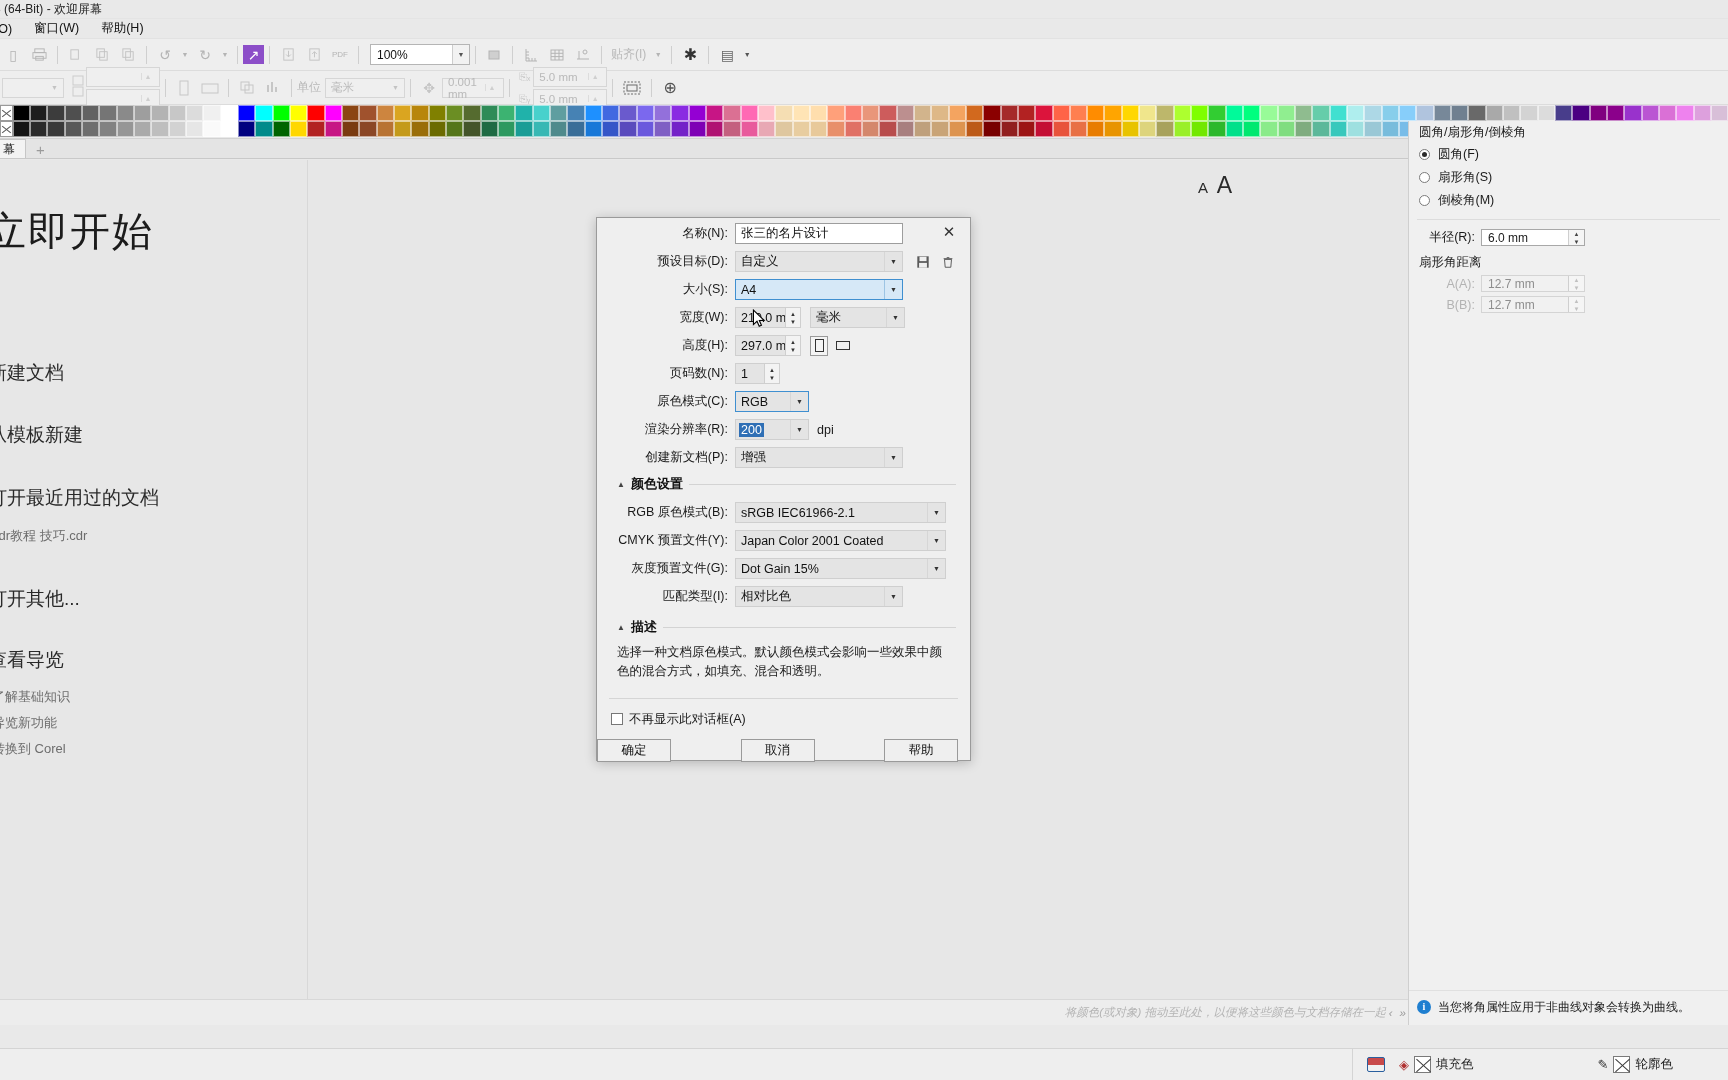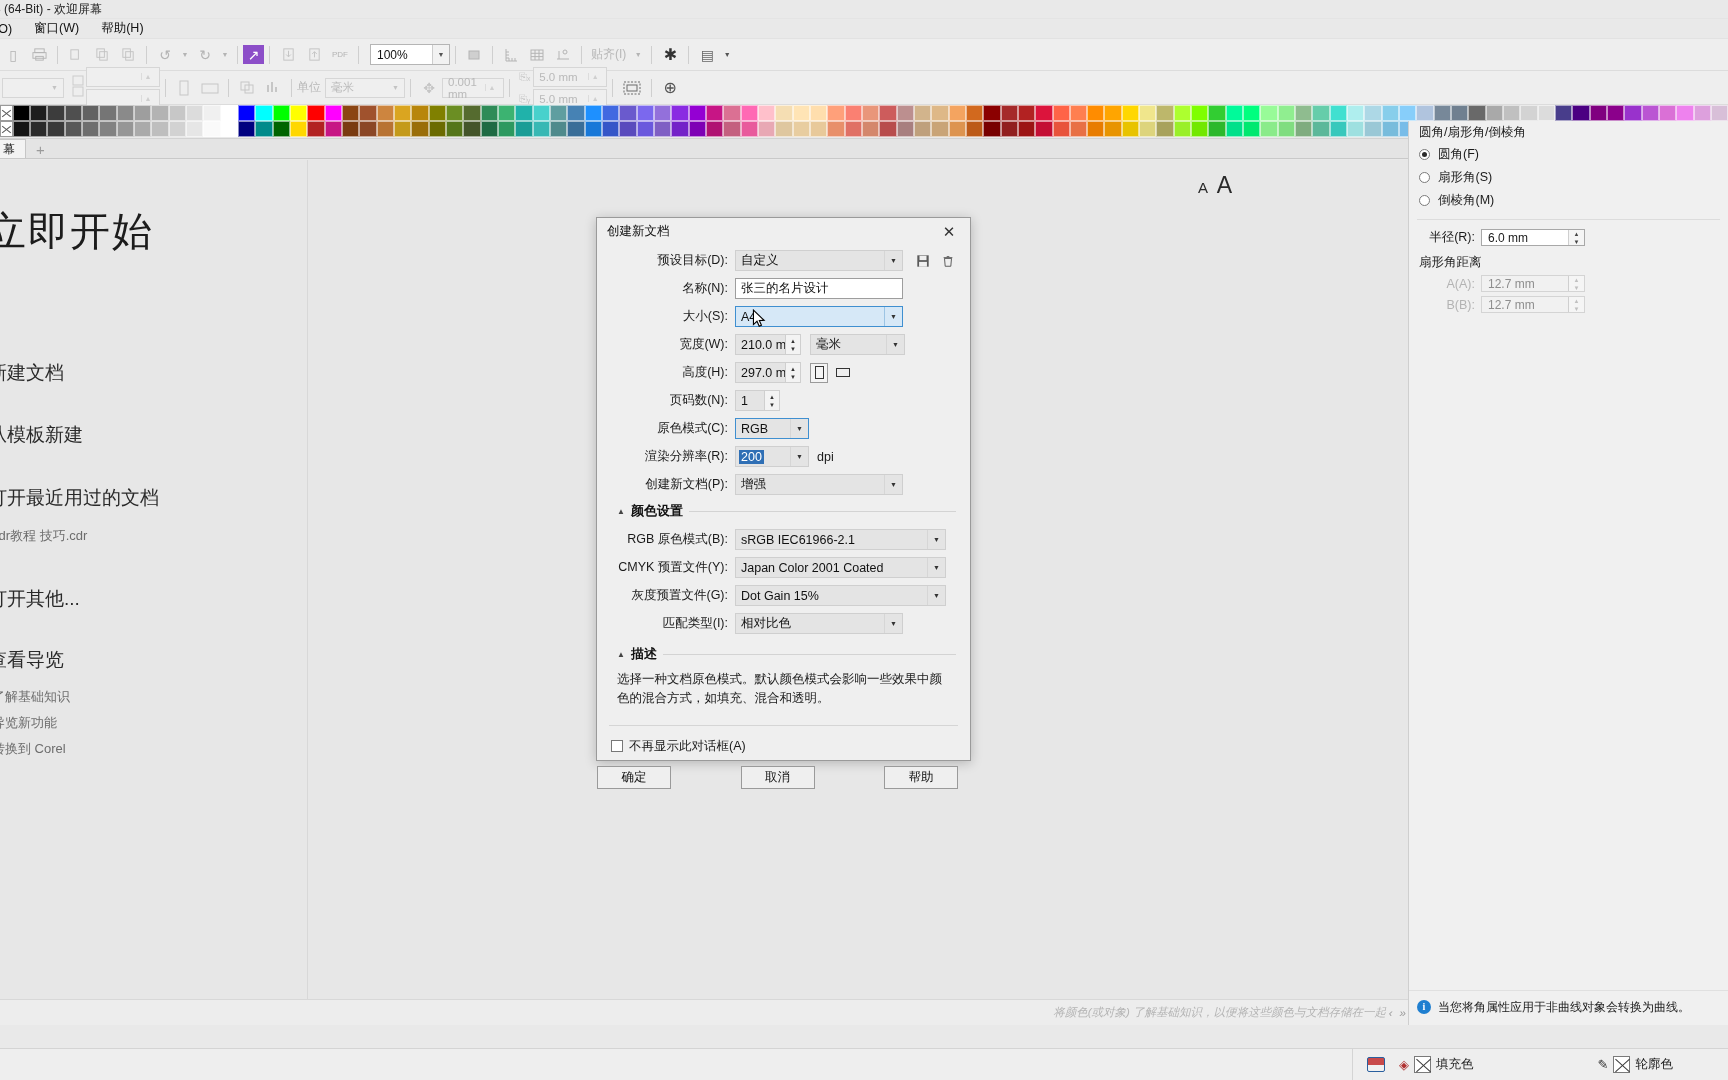--- a/index.html
+++ b/index.html
@@ -44,21 +44,21 @@
     padding-left:0px;
   }
   .tb-btn {
     width:26px; height:24px;
     display:flex; align-items:center; justify-content:center;
     color:#b4b4b4; font-size:14px;
   }
   .tb-btn.active { color:#6a3fa0; }
   .tb-sep { width:1px; height:18px; background:#cfcfcf; margin:0 5px; }
   .zoom-combo {
-    width:80px; height:21px; background:#fff;
+    width:100px; height:21px; background:#fff;
     border:1px solid #b5b5b5; display:flex; align-items:center;
     margin-left:6px; font-size:12px;
   }
   .zoom-combo .val { flex:1; padding-left:6px; color:#111; }
   .zoom-combo .arrow {
     width:17px; height:100%; border-left:1px solid #cdcdcd;
     display:flex; align-items:center; justify-content:center;
     background:#f2f2f2; color:#555; font-size:7px;
   }
   .snap-lbl { color:#b8b8b8; font-size:12px; padding:0 4px; }
@@ -706,21 +706,21 @@
     <div class="wsub" style="top:554px;">导览新功能</div>
     <div class="wsub" style="top:580px;">转换到 Corel</div>
 
     <div class="vdiv"></div>
 
     <span class="tool-a1">A</span>
     <span class="tool-a2">A</span>
   </div>
 
   <div class="main-statusbar">
-    <span>将颜色(或对象) 了解基础知识，以便将这些颜色与文档存储在一起</span>
+    <span>将颜色(或对象) 拖动至此处，以便将这些颜色与文档存储在一起</span>
     <span class="ms-scroll">
       <span>‹</span>
       <span>»</span>
     </span>
   </div>
 </div>
 
 <div class="dock">
   <div class="dock-title">圆角/扇形角/倒棱角</div>
 
@@ -792,50 +792,49 @@
       <span style="font-size:13px;color:#333;">✎</span>
       <span class="noswatch"></span>
       <span>轮廓色</span>
     </span>
   </div>
 </div>
 
 <div class="overlay">
 <div class="dialog">
 
-  <div class="dlg-title">创建新文档</div>
   <div class="dlg-close">✕</div>
 
   <div style="padding:5px 0 0 0;">
+
+    <div class="drow">
+      <span class="dlabel">名称(N):</span>
+      <span class="dinput" style="width:168px;">
+        <span class="dv">张三的名片设计</span>
+      </span>
+    </div>
 
     <div class="drow">
       <span class="dlabel">预设目标(D):</span>
       <span class="dinput flat" style="width:168px;">
         <span class="dv">自定义</span>
         <span class="cb-arrow">▼</span>
       </span>
       <span class="icn-btn" style="margin-left:10px;">
         <svg width="14" height="14" viewBox="0 0 16 16">
               <rect x="1.5" y="1.5" width="13" height="13" fill="#5a5a5a"></rect>
               <rect x="4" y="2" width="8" height="5" fill="#efefef"></rect>
               <rect x="3.5" y="9" width="9" height="5.5" fill="#efefef"></rect>
             </svg>
       </span>
       <span class="icn-btn" style="margin-left:5px;">
         <svg width="14" height="14" viewBox="0 0 16 16">
               <path d="M4 5h8l-.8 9H4.8L4 5z" fill="none" stroke="#4a4a4a"></path>
               <path d="M3 4.2h10M6.5 3h3" stroke="#4a4a4a" fill="none"></path>
             </svg>
-      </span>
-    </div>
-
-    <div class="drow">
-      <span class="dlabel">名称(N):</span>
-      <span class="dinput" style="width:168px;">
-        <span class="dv">张三的名片设计</span>
       </span>
     </div>
 
     <div class="drow">
       <span class="dlabel">大小(S):</span>
       <span class="dinput sel" style="width:168px;position:relative;">
         <span class="dv">A4</span>
         <span class="cb-arrow" style="background:#d6e8f7;border-left-color:#9cc4e4;">▼</span>
       </span>
     </div>

